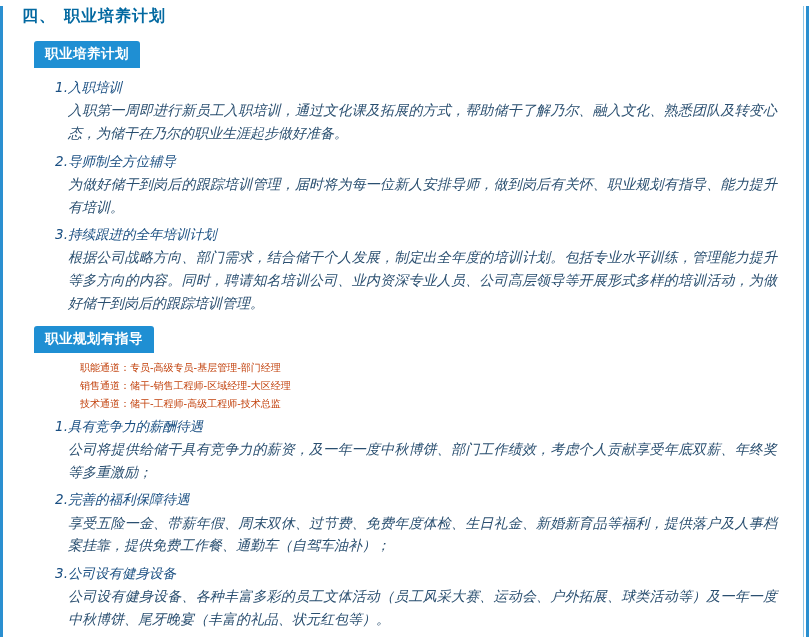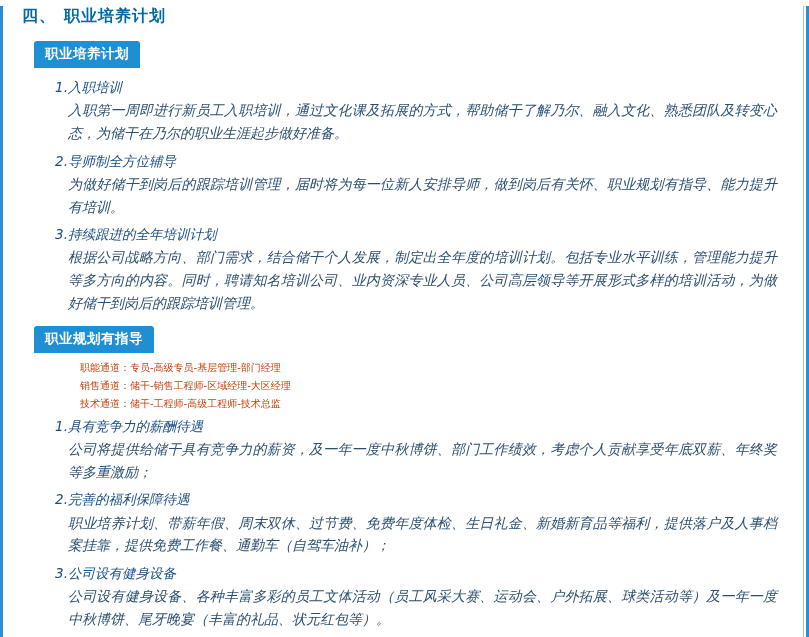--- a/index.html
+++ b/index.html
@@ -148,20 +148,20 @@
 
   
 
   <ol class="items">
     <li>
       <div class="item-head"><span class="idx">1.</span><span>具有竞争力的薪酬待遇</span></div>
       <div class="item-body">公司将提供给储干具有竞争力的薪资，及一年一度中秋博饼、部门工作绩效，考虑个人贡献享受年底双薪、年终奖等多重激励；</div>
     </li>
     <li>
       <div class="item-head"><span class="idx">2.</span><span>完善的福利保障待遇</span></div>
-      <div class="item-body">职业培养计划、带薪年假、周末双休、过节费、免费年度体检、生日礼金、新婚新育品等福利，提供落户及人事档案挂靠，提供免费工作餐、通勤车（自驾车油补）；</div>
+      <div class="item-body">享受五险一金、带薪年假、周末双休、过节费、免费年度体检、生日礼金、新婚新育品等福利，提供落户及人事档案挂靠，提供免费工作餐、通勤车（自驾车油补）；</div>
     </li>
     <li>
       <div class="item-head"><span class="idx">3.</span><span>公司设有健身设备</span></div>
       <div class="item-body">公司设有健身设备、各种丰富多彩的员工文体活动（员工风采大赛、运动会、户外拓展、球类活动等）及一年一度中秋博饼、尾牙晚宴（丰富的礼品、状元红包等）。</div>
     </li>
   </ol>
 </div>
 
 </body></html>

